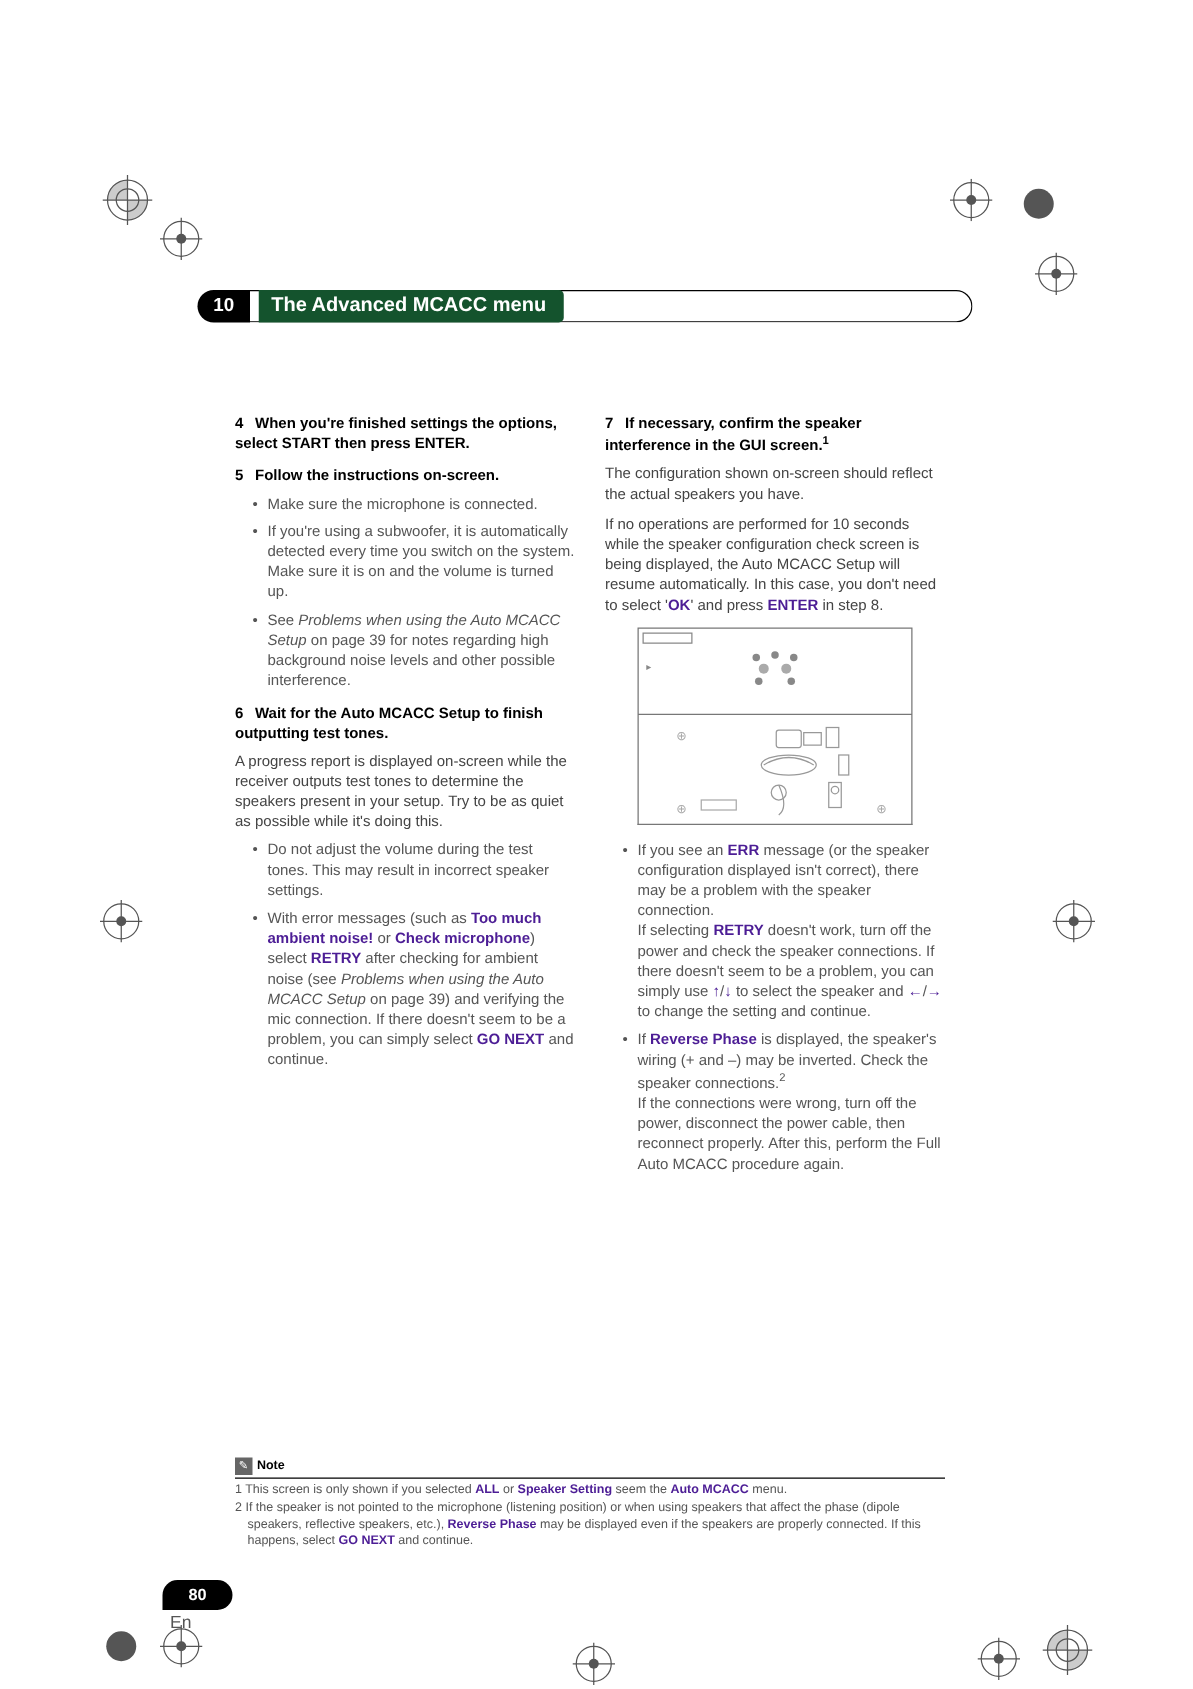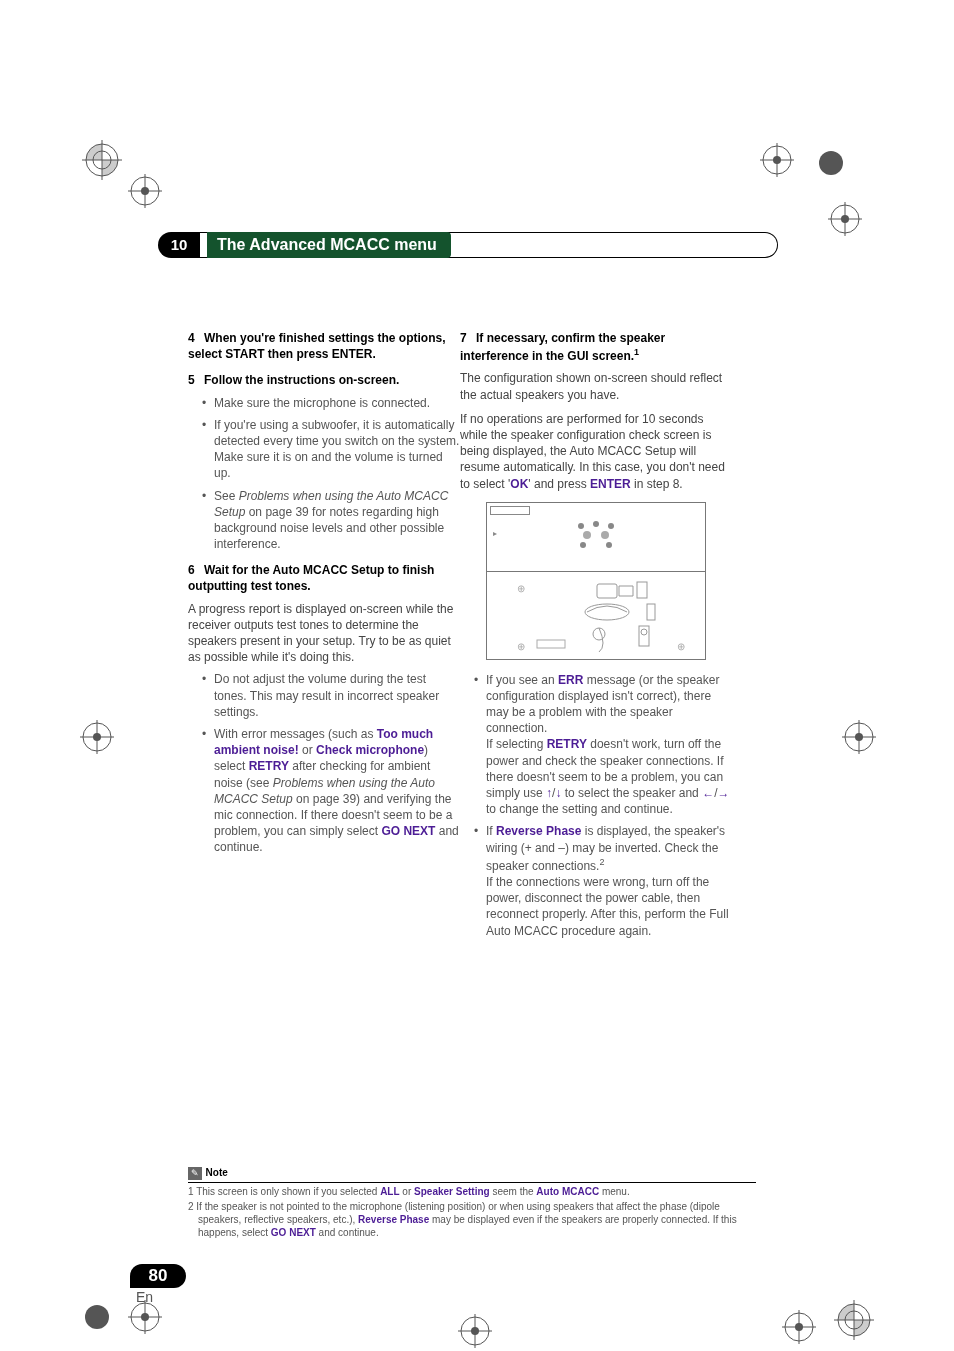--- a/index.html
+++ b/index.html
@@ -9,21 +9,21 @@
   .regmark { position: absolute; width: 40px; height: 40px; }
   .regmark svg { width: 40px; height: 40px; }
   .crossmark { position: absolute; width: 34px; height: 34px; }
   .crossmark svg { width: 34px; height: 34px; }
 
   .header-bar { position: absolute; left: 158px; top: 232px; width: 620px; height: 26px; }
   .header-pill { position: absolute; left: 0; top: 0; width: 42px; height: 26px; background: #000; border-top-left-radius: 13px; border-bottom-left-radius: 13px; color: #fff; font-weight: bold; font-size: 15px; text-align: center; line-height: 26px; }
   .header-title { position: absolute; left: 49px; top: 0; height: 26px; background: #14532d; color: #fff; font-weight: bold; font-size: 16px; padding: 0 14px 0 10px; line-height: 26px; border-top-right-radius: 4px; border-bottom-right-radius: 4px; }
   .header-outline { position: absolute; left: 42px; top: 0; right: 0; height: 26px; border: 1px solid #000; border-top-right-radius: 13px; border-bottom-right-radius: 13px; border-left: none; }
 
-  .content { position: absolute; left: 188px; top: 330px; width: 568px; display: flex; }
+  .content { position: absolute; left: 188px; top: 330px; width: 568px; display: flex; gap: 24px; }
   .col { width: 272px; font-size: 12px; line-height: 1.35; color: #444; }
   .col p { margin-bottom: 6px; }
   .step-head { color: #000; font-weight: bold; margin-bottom: 4px; }
   .step-num { display: inline-block; width: 16px; }
   ul.bullets { list-style: none; padding-left: 14px; margin-bottom: 10px; }
   ul.bullets li { position: relative; padding-left: 12px; margin-bottom: 6px; color: #555; }
   ul.bullets li::before { content: "•"; position: absolute; left: 0; top: 0; color: #555; }
   .bold { font-weight: bold; color: #4c1d95; }
   .italic { font-style: italic; }
   .sup { font-size: 9px; vertical-align: super; }
@@ -34,21 +34,21 @@
   .gui-bot { border: 1px solid #777; border-top: none; height: 88px; position: relative; background: #fff; }
   .gui-hint { position: absolute; left: 6px; top: 26px; font-size: 8px; color: #888; }
   .gui-tab { position: absolute; left: 3px; top: 3px; width: 40px; height: 9px; border: 1px solid #888; }
 
   .note-section { position: absolute; left: 188px; top: 1166px; width: 568px; font-size: 10px; color: #555; line-height: 1.3; }
   .note-rule { border: none; border-top: 1px solid #000; margin-bottom: 2px; }
   .note-label { display: inline-block; background: #666; color: #fff; font-size: 9px; padding: 1px 3px; margin-right: 4px; vertical-align: middle; }
   .note-label-text { font-weight: bold; color: #000; }
   .note-item { padding-left: 10px; text-indent: -10px; margin-top: 2px; }
 
-  .page-badge { position: absolute; left: 130px; top: 1264px; width: 56px; height: 24px; background: #000; border-top-left-radius: 12px; border-top-right-radius: 12px; border-bottom-right-radius: 12px; color: #fff; font-weight: bold; font-size: 17px; text-align: center; line-height: 24px; }
+  .page-badge { position: absolute; left: 130px; top: 1264px; width: 56px; height: 24px; background: #000; border-top-left-radius: 12px; border-top-right-radius: 12px; border-bottom-right-radius: 12px; color: #fff; font-weight: bold; font-size: 13px; text-align: center; line-height: 24px; }
   .page-lang { position: absolute; left: 136px; top: 1289px; font-size: 14px; color: #555; }
 
   .arrow { font-family: Arial; }
 </style>
 </head>
 <body>
 
 <div class="page">
 
   <div class="regmark" style="left:82px; top:140px;">

